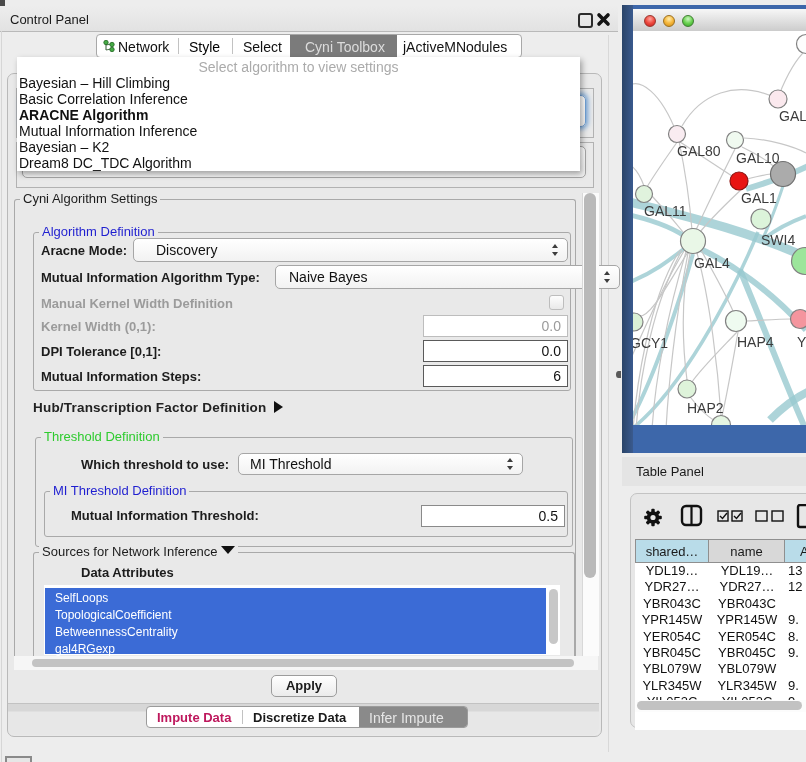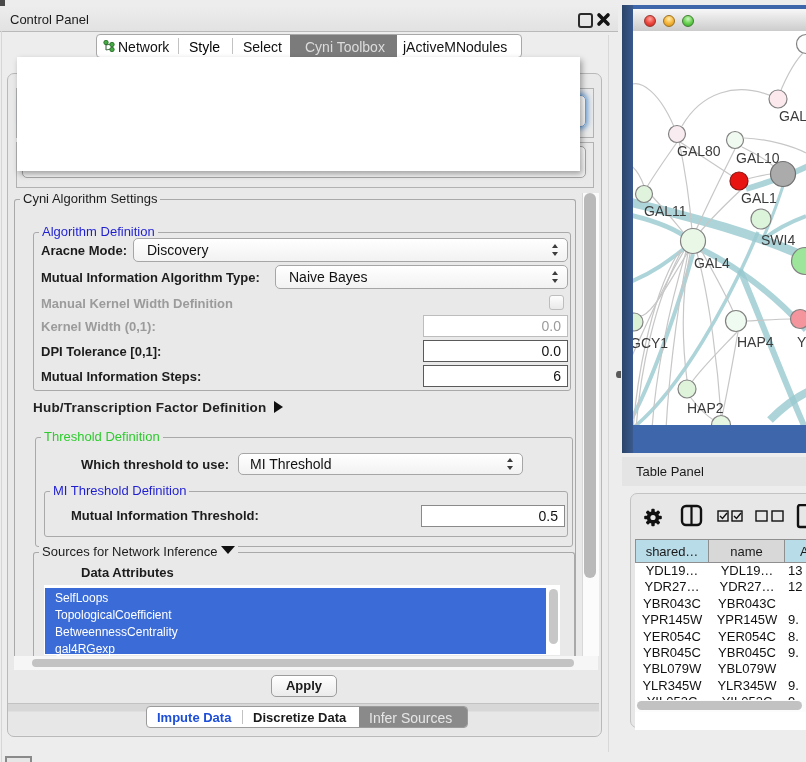--- a/index.html
+++ b/index.html
@@ -65,28 +65,28 @@
 
 <div class="grp" style="left:14px;top:199px;width:560px;height:457px;border-bottom:none;border-radius:3px 3px 0 0;">
   <span class="ttl" style="font-size:13px;color:#1c1c1c;">Cyni Algorithm Settings</span>
 </div>
 
 <div class="grp" style="left:33px;top:232px;width:536px;height:157px;">
   <span class="ttl" style="color:#1f1fd0;">Algorithm Definition</span>
 </div>
 <div class="lbl" style="left:41px;top:243px;">Aracne Mode:</div>
 <div class="combo" style="left:133px;top:238px;width:435px;height:24px;">
-  <span class="ct" style="left:13px;">Discovery</span>
+  <span class="ct" style="left:22px;">Discovery</span>
   <span class="stepper">
       <span class="u"></span>
       <span class="d"></span>
     </span>
 </div>
 <div class="lbl" style="left:41px;top:270px;">Mutual Information Algorithm Type:</div>
-<div class="combo" style="left:275px;top:265px;width:293px;height:24px;">
+<div class="combo" style="left:275px;top:265px;width:345px;height:24px;">
   <span class="ct" style="left:13px;">Naive Bayes</span>
   <span class="stepper">
       <span class="u"></span>
       <span class="d"></span>
     </span>
 </div>
 <div class="lbl dis" style="left:41px;top:296px;">Manual Kernel Width Definition</div>
 <div class="abs" style="left:549px;top:295px;width:13px;height:13px;background:linear-gradient(#fdfdfd,#e9e9e9);border:1px solid #bdbdbd;border-radius:3px;"></div>
 <div class="lbl dis" style="left:41px;top:319px;">Kernel Width (0,1):</div>
 <div class="fld dis" style="left:423px;top:315px;width:145px;height:22px;border:1px solid #bdbdbd;">0.0</div>
@@ -127,26 +127,35 @@
 <div class="abs" style="left:582px;top:193px;width:16px;height:463px;background:#fbfbfb;border-left:1px solid #d8d8d8;"></div>
 <div class="abs" style="left:584px;top:193px;width:12px;height:385px;background:#b9b9b9;border-radius:6px;"></div>
 <div class="abs" style="left:14px;top:656px;width:584px;height:14px;background:#f6f6f6;"></div>
 <div class="abs" style="left:32px;top:659px;width:542px;height:8px;background:#c3c3c3;border-radius:4px;"></div>
 
 <div class="abs" style="left:271px;top:675px;width:66px;height:22px;background:linear-gradient(#ffffff,#ebebeb);border:1px solid #9c9c9c;border-radius:5px;box-sizing:border-box;text-align:center;font-size:13px;color:#1a1a1a;padding-top:2px;font-weight:bold;">Apply</div>
 <div class="abs" style="left:8px;top:703px;width:591px;height:31px;background:linear-gradient(#d7d7d7 0px,#d7d7d7 7px,#e7e7e7 8px);border-top:1px solid #c2c2c2;border-radius:0 0 7px 7px;"></div>
 <div class="abs" style="left:146px;top:706px;width:322px;height:22px;background:#fff;border:1px solid #9b9b9b;border-radius:4px;box-sizing:border-box;overflow:hidden;">
   <div style="position:absolute;left:212px;top:0;bottom:0;right:0;background:#8a8a8a;"></div>
   <div style="position:absolute;left:95px;top:3px;bottom:3px;width:1px;background:#c2c2c2;"></div>
-  <div style="position:absolute;left:10px;top:3px;font-size:13px;font-weight:bold;color:#1d4ed8;">Impute Data</div>
+  <div style="position:absolute;left:10px;top:3px;font-size:13px;font-weight:bold;color:#be185d;">Impute Data</div>
   <div style="position:absolute;left:106px;top:3px;font-size:13px;font-weight:bold;color:#1a1a1a;">Discretize Data</div>
-  <div style="position:absolute;left:222px;top:3px;font-size:14px;color:#e6e6e6;">Infer Sources</div>
+  <div style="position:absolute;left:222px;top:3px;font-size:14px;color:#e6e6e6;">Infer Impute</div>
 </div>
 
 <div class="abs" style="left:17px;top:57px;width:563px;height:114px;background:#fff;box-shadow:2px 3px 6px rgba(0,0,0,0.35);z-index:30;">
+  <div style="position:absolute;left:0;top:2px;width:100%;text-align:center;font-size:14px;color:#ababab;">Select algorithm to view settings</div>
+  <div style="position:absolute;left:2px;top:18px;font-size:14px;color:#111;line-height:16px;">
+    Bayesian – Hill Climbing<br>
+    Basic Correlation Inference<br>
+    <span class="bold">ARACNE Algorithm</span><br>
+    Mutual Information Inference<br>
+    Bayesian – K2<br>
+    Dream8 DC_TDC Algorithm
+  </div>
 </div>
 
 <div class="abs" style="left:5px;top:756px;width:23px;height:20px;background:#e6e6e6;border:2px solid #8a8a8a;"></div>
 
 <div class="abs" style="left:622px;top:5px;width:184px;height:448px;background:#3d67aa;"></div>
 <div class="abs" style="left:622px;top:5px;width:11px;height:448px;background:linear-gradient(90deg,#2a4468,#3a5a8e);"></div>
 <div class="abs" style="left:633px;top:9px;width:173px;height:22px;background:linear-gradient(#f7f7f7,#cccccc);border-bottom:1px solid #9a9a9a;"></div>
 <div class="abs" style="left:644px;top:15px;width:12px;height:12px;border-radius:50%;background:radial-gradient(circle at 50% 30%, #ffa39d 0%, #ee4b40 50%, #c51a1a 100%);border:1px solid #99362e;box-sizing:border-box;"></div>
 <div class="abs" style="left:663px;top:15px;width:12px;height:12px;border-radius:50%;background:radial-gradient(circle at 50% 30%, #ffeeb0 0%, #f6b73c 50%, #d08c14 100%);border:1px solid #9c7020;box-sizing:border-box;"></div>
 <div class="abs" style="left:682px;top:15px;width:12px;height:12px;border-radius:50%;background:radial-gradient(circle at 50% 30%, #ccf5c0 0%, #6cd353 50%, #309e22 100%);border:1px solid #417e34;box-sizing:border-box;"></div>

